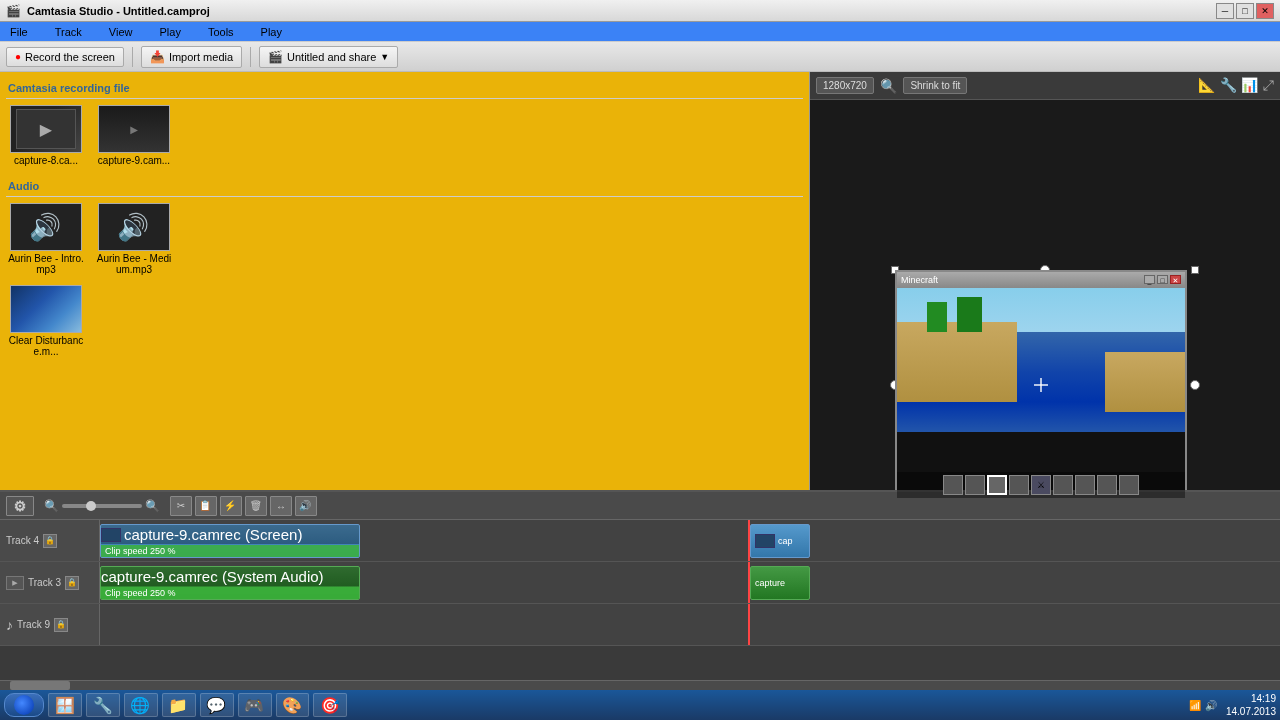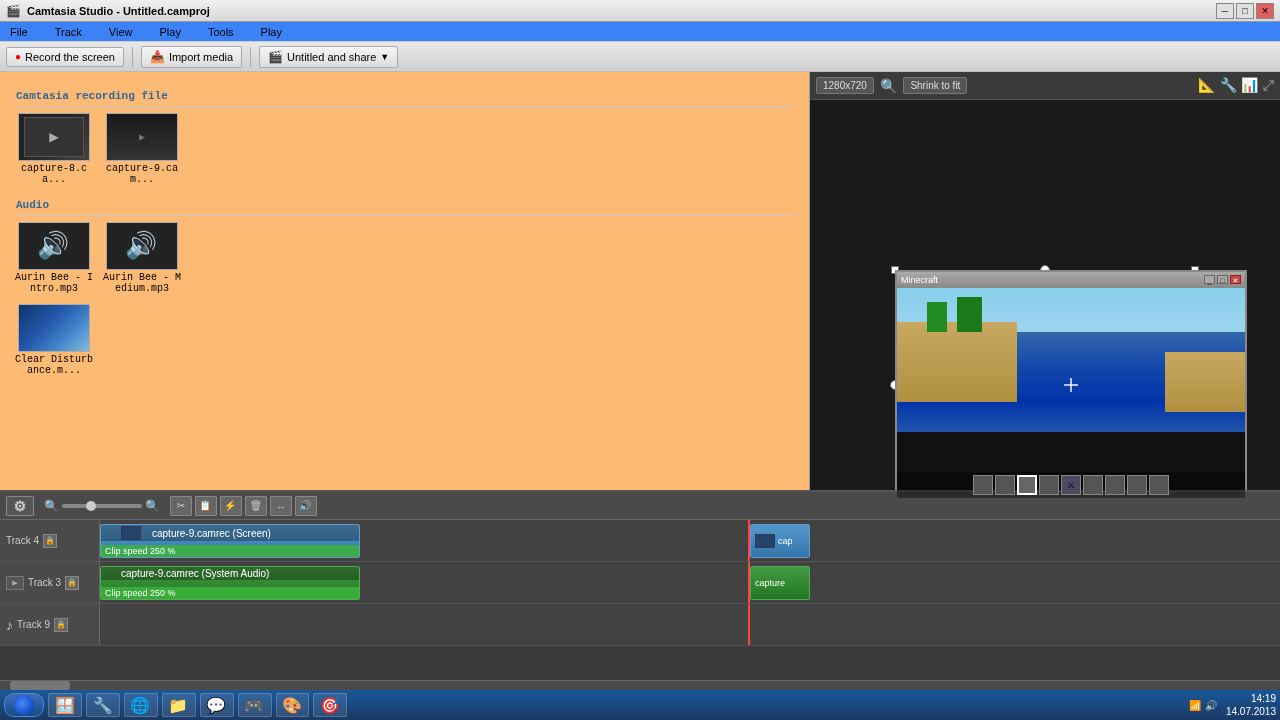--- a/index.html
+++ b/index.html
@@ -65,23 +65,22 @@
       display: flex;
       flex-direction: column;
       background: #f5f5f5;
       border-right: 1px solid #999;
     }
 
     
     #clip-bin {
       flex: 1;
       overflow-y: auto;
-      padding: 14px;
-      background: #fdba74;
-      font-family: Liberation Mono, monospace;
+      padding: 6px;
+      background: #eab308;
     }
     .section-label {
       font-size: 11px; font-weight: bold; color: #336699;
       padding: 4px 0 4px 2px; border-bottom: 1px solid #ccc; margin-bottom: 6px;
     }
     .media-grid {
       display: flex; flex-wrap: wrap; gap: 8px; margin-bottom: 10px;
     }
     .media-item {
       display: flex; flex-direction: column; align-items: center;
@@ -210,23 +209,23 @@
     }
     .clip-block-screen {
       background: linear-gradient(to bottom, #5599cc, #3377aa);
       border: 1px solid #6699cc;
       width: 260px;
       left: 0px;
     }
     .clip-block-header {
       background: rgba(0,0,0,0.3);
       color: #fff;
-      padding: 1px 20px;
-      font-size: 10px;
-      display: flex; align-items: center; gap: 11px;
+      padding: 1px 0;
+      font-size: 15px;
+      display: flex; align-items: center; gap: 3px;
     }
     .clip-thumb-small {
       width: 20px; height: 14px; background: #224466; border: 1px solid #336; flex-shrink: 0;
     }
     .clip-speed {
       background: rgba(60,180,60,0.85);
       color: #fff;
       padding: 1px 4px;
       font-size: 9px;
     }
@@ -585,21 +584,21 @@
         <div class="preview-corner-handle" style="top:-4px;left:-4px;cursor:nw-resize;"></div>
         <div class="preview-corner-handle" style="top:-4px;right:-4px;cursor:ne-resize;"></div>
         <div class="preview-corner-handle" style="bottom:-4px;left:-4px;cursor:sw-resize;"></div>
         <div class="preview-corner-handle" style="bottom:-4px;right:-4px;cursor:se-resize;"></div>
 
         <div class="preview-center-handle" style="top:-5px;left:50%;transform:translateX(-50%);cursor:n-resize;"></div>
         <div class="preview-center-handle" style="bottom:-5px;left:50%;transform:translateX(-50%);cursor:s-resize;"></div>
         <div class="preview-center-handle" style="left:-5px;top:50%;transform:translateY(-50%);cursor:w-resize;"></div>
         <div class="preview-center-handle" style="right:-5px;top:50%;transform:translateY(-50%);cursor:e-resize;"></div>
 
-        <div style="width:352px;height:230px;border:2px solid #888;background:#111;overflow:hidden;position:relative;">
+        <div style="width:292px;height:230px;border:2px solid #888;background:#111;overflow:hidden;position:relative;">
 
           <div style="position:absolute;top:0;left:0;right:0;height:16px;background:linear-gradient(to bottom,#aaa,#888);display:flex;align-items:center;padding:0 4px;z-index:5;">
             <span style="font-size:9px;color:#fff;">Minecraft</span>
             <div style="display:flex;gap:2px;margin-left:auto;">
               <div style="width:11px;height:9px;background:#aaa;border:1px solid #666;font-size:7px;text-align:center;line-height:9px;">_</div>
               <div style="width:11px;height:9px;background:#aaa;border:1px solid #666;font-size:7px;text-align:center;line-height:9px;">□</div>
               <div style="width:11px;height:9px;background:#c44;border:1px solid #922;font-size:7px;text-align:center;line-height:9px;color:#fff;">✕</div>
             </div>
           </div>
 

